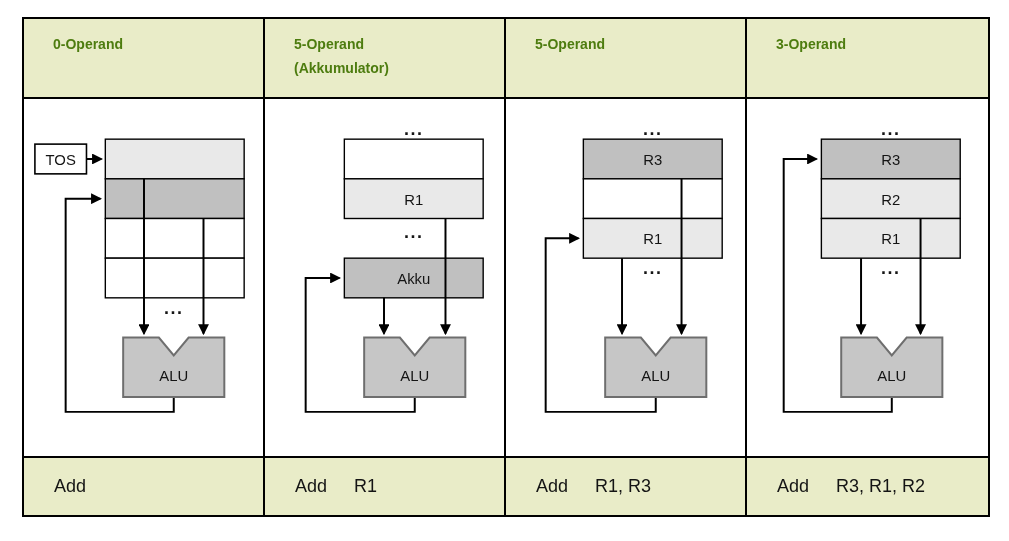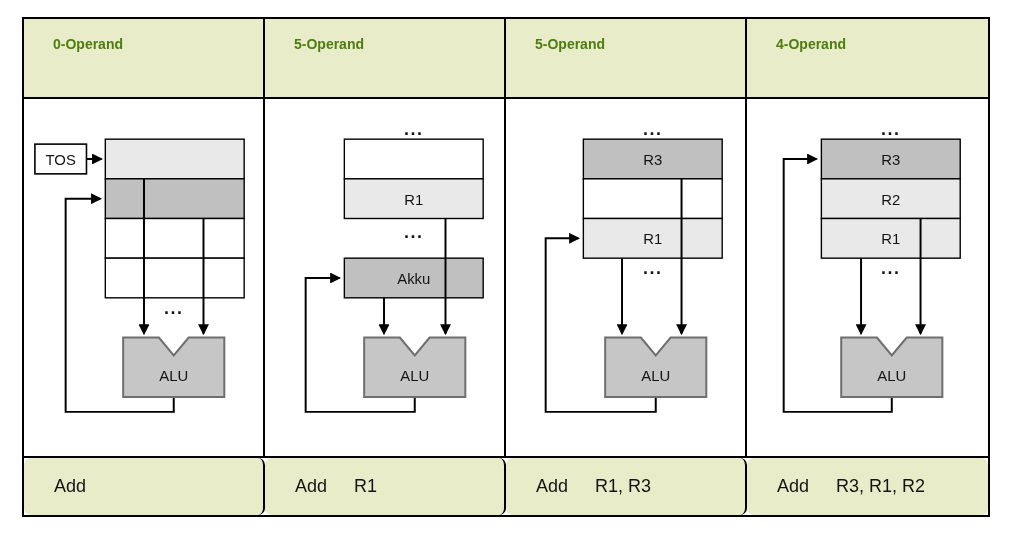--- a/index.html
+++ b/index.html
@@ -2,21 +2,21 @@
 <html><head>
 <meta charset="utf-8">
 <style>
   html,body{margin:0;padding:0;background:#ffffff;width:1009px;height:541px;overflow:hidden;
     font-family:"Liberation Sans", sans-serif;color:#111;}
   .figure{position:absolute;left:22px;top:17px;}
   .tbl{display:grid;grid-template-columns:repeat(4,241px);grid-template-rows:80px 359px 57px;
     border:2px solid #000;background:#fff;}
   .cell{border-right:2px solid #000;border-bottom:2px solid #000;box-sizing:border-box;overflow:hidden;}
   .cell.lastcol{border-right:none;}
-  .cell.lastrow{border-bottom:none;border-radius:7px;}
+  .cell.lastrow{border-bottom:none;}
   .hdr{background:#e9ecc8;padding:13px 8px 0 29px;}
   .hdr .h1,.hdr .h2{font-size:14px;font-weight:bold;line-height:24px;color:#4d7c0f;}
   .diag{background:#ffffff;padding:0;}
   .diag svg{display:block;}
   .instr{background:#e9ecc8;display:flex;align-items:center;padding-left:30px;font-size:18px;color:#141414;}
   .instr .opnds{margin-left:27px;}
   svg text{font-family:"Liberation Sans", sans-serif;fill:#141414;}
   .boxlabel{font-size:15px;}
   .dots{font-size:18px;font-weight:bold;letter-spacing:1.5px;}
 </style>
@@ -32,27 +32,28 @@
 </svg>
 
 <div class="figure">
   <div class="tbl">
 
     <div class="cell hdr">
       <div class="h1">0-Operand</div>
     </div>
     <div class="cell hdr">
       <div class="h1">5-Operand</div>
+      <div class="h2">(Akkumulator)</div>
     </div>
     <div class="cell hdr">
       <div class="h1">5-Operand</div>
       <div class="h2"></div>
     </div>
     <div class="cell hdr lastcol">
-      <div class="h1">4-Operand</div>
+      <div class="h1">3-Operand</div>
       <div class="h2"></div>
     </div>
 
     <div class="cell diag">
       <svg width="239" height="357" viewBox="0 0 241 359">
         <rect x="82" y="40" width="140" height="40" fill="#e9e9e9" stroke="#000" stroke-width="1.4"></rect>
         <rect x="82" y="80" width="140" height="40" fill="#c0c0c0" stroke="#000" stroke-width="1.4"></rect>
         <rect x="82" y="120" width="140" height="40" fill="#ffffff" stroke="#000" stroke-width="1.4"></rect>
         <rect x="82" y="160" width="140" height="40" fill="#ffffff" stroke="#000" stroke-width="1.4"></rect>
         <rect x="11" y="45" width="52" height="30" fill="#ffffff" stroke="#000" stroke-width="1.6"></rect>

